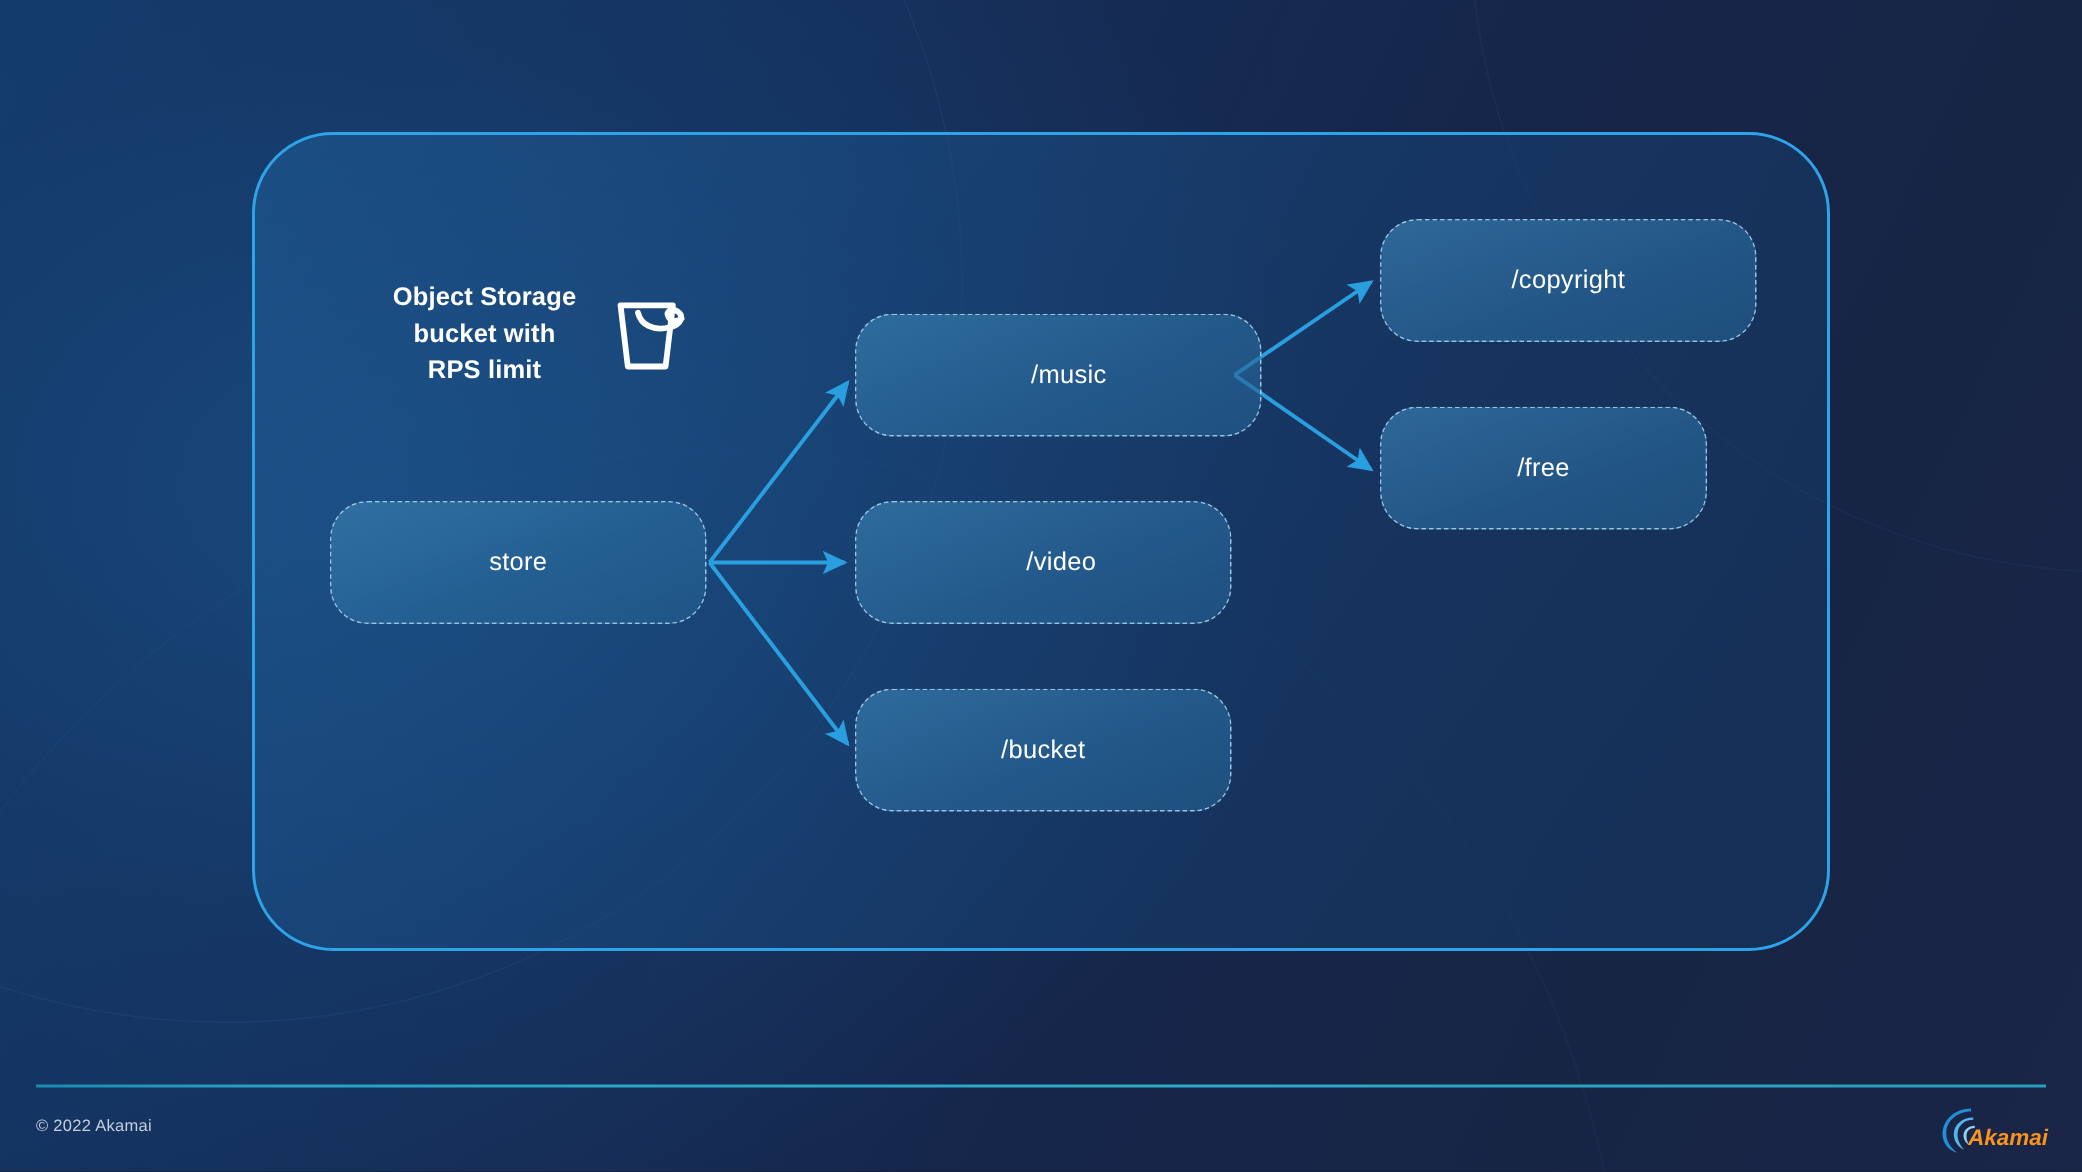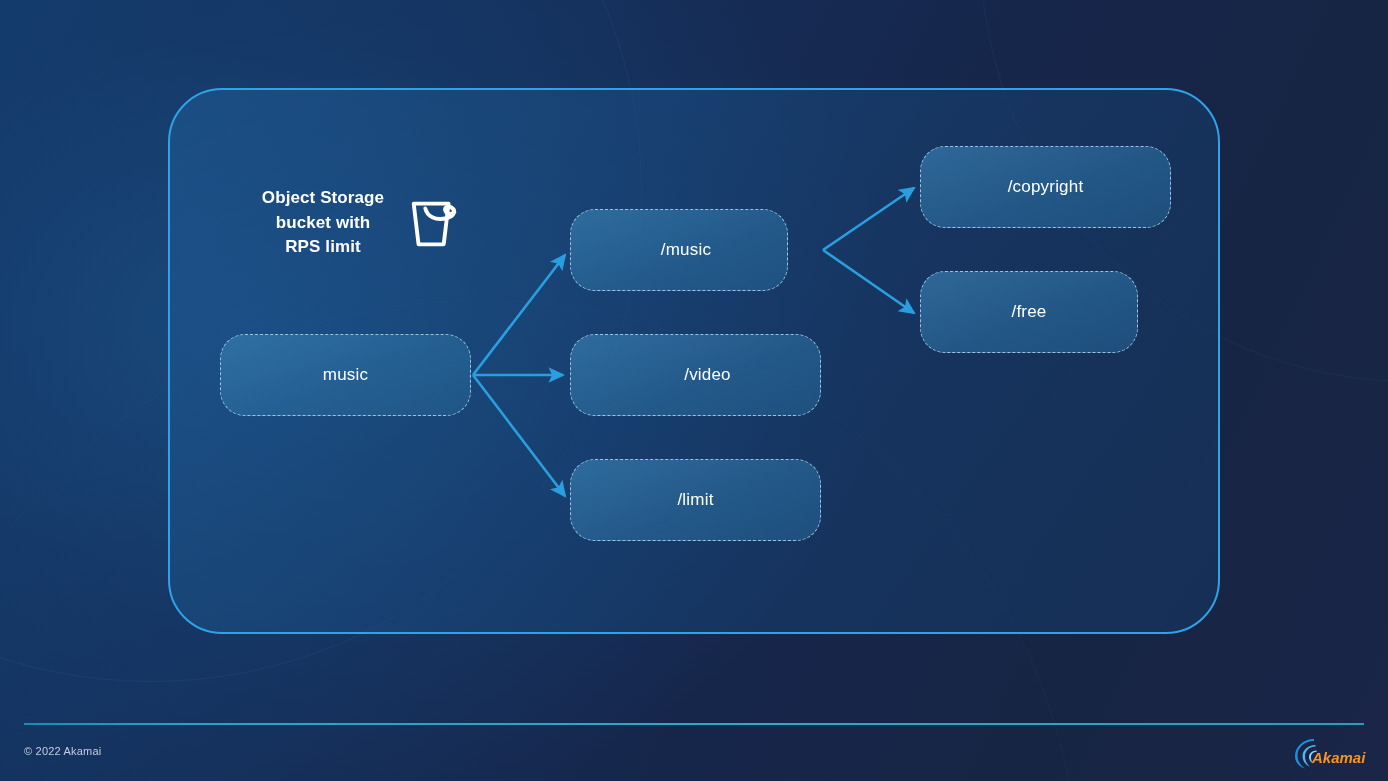--- a/index.html
+++ b/index.html
@@ -81,21 +81,21 @@
     border-radius: 25px;
     background: linear-gradient(160deg, rgba(56,124,174,0.72) 0%, rgba(42,106,156,0.66) 55%, rgba(36,96,144,0.62) 100%);
     display: flex;
     align-items: center;
     justify-content: center;
     color: #ffffff;
     font-size: 17px;
     letter-spacing: 0.2px;
   }
   #node-store     { left: 220px; top: 334px; width: 251px; height: 82px; }
-  #node-music     { left: 570px; top: 209px; width: 218px; height: 82px; padding-left: 14px; }
+  #node-music     { left: 570px; top: 209px; width: 271px; height: 82px; padding-left: 14px; }
   #node-video     { left: 570px; top: 334px; width: 251px; height: 82px; padding-left: 24px; }
   #node-images    { left: 570px; top: 459px; width: 251px; height: 82px; }
   #node-copyright { left: 920px; top: 146px; width: 251px; height: 82px; }
   #node-free      { left: 920px; top: 271px; width: 218px; height: 82px; }
 
   
   #arrow-layer {
     position: absolute;
     left: 0; top: 0;
     width: 1388px;
@@ -159,30 +159,30 @@
     <g stroke="#2a9fe0" stroke-width="2.6" fill="none" marker-end="url(#arrowhead)">
       <line x1="473" y1="375" x2="565" y2="255"></line>
       <line x1="473" y1="375" x2="563" y2="375"></line>
       <line x1="473" y1="375" x2="565" y2="496"></line>
       <line x1="823" y1="250" x2="914" y2="188"></line>
       <line x1="823" y1="250" x2="914" y2="313"></line>
     </g>
   </svg>
 
   <div class="node" id="node-store">
-    <span>music</span>
+    <span>store</span>
   </div>
   <div class="node" id="node-music">
     <span>/music</span>
   </div>
   <div class="node" id="node-video">
     <span>/video</span>
   </div>
   <div class="node" id="node-images">
-    <span>/limit</span>
+    <span>/bucket</span>
   </div>
   <div class="node" id="node-copyright">
     <span>/copyright</span>
   </div>
   <div class="node" id="node-free">
     <span>/free</span>
   </div>
 
   <div id="footer-rule"></div>
   <div id="footer-copyright">© 2022 Akamai</div>

